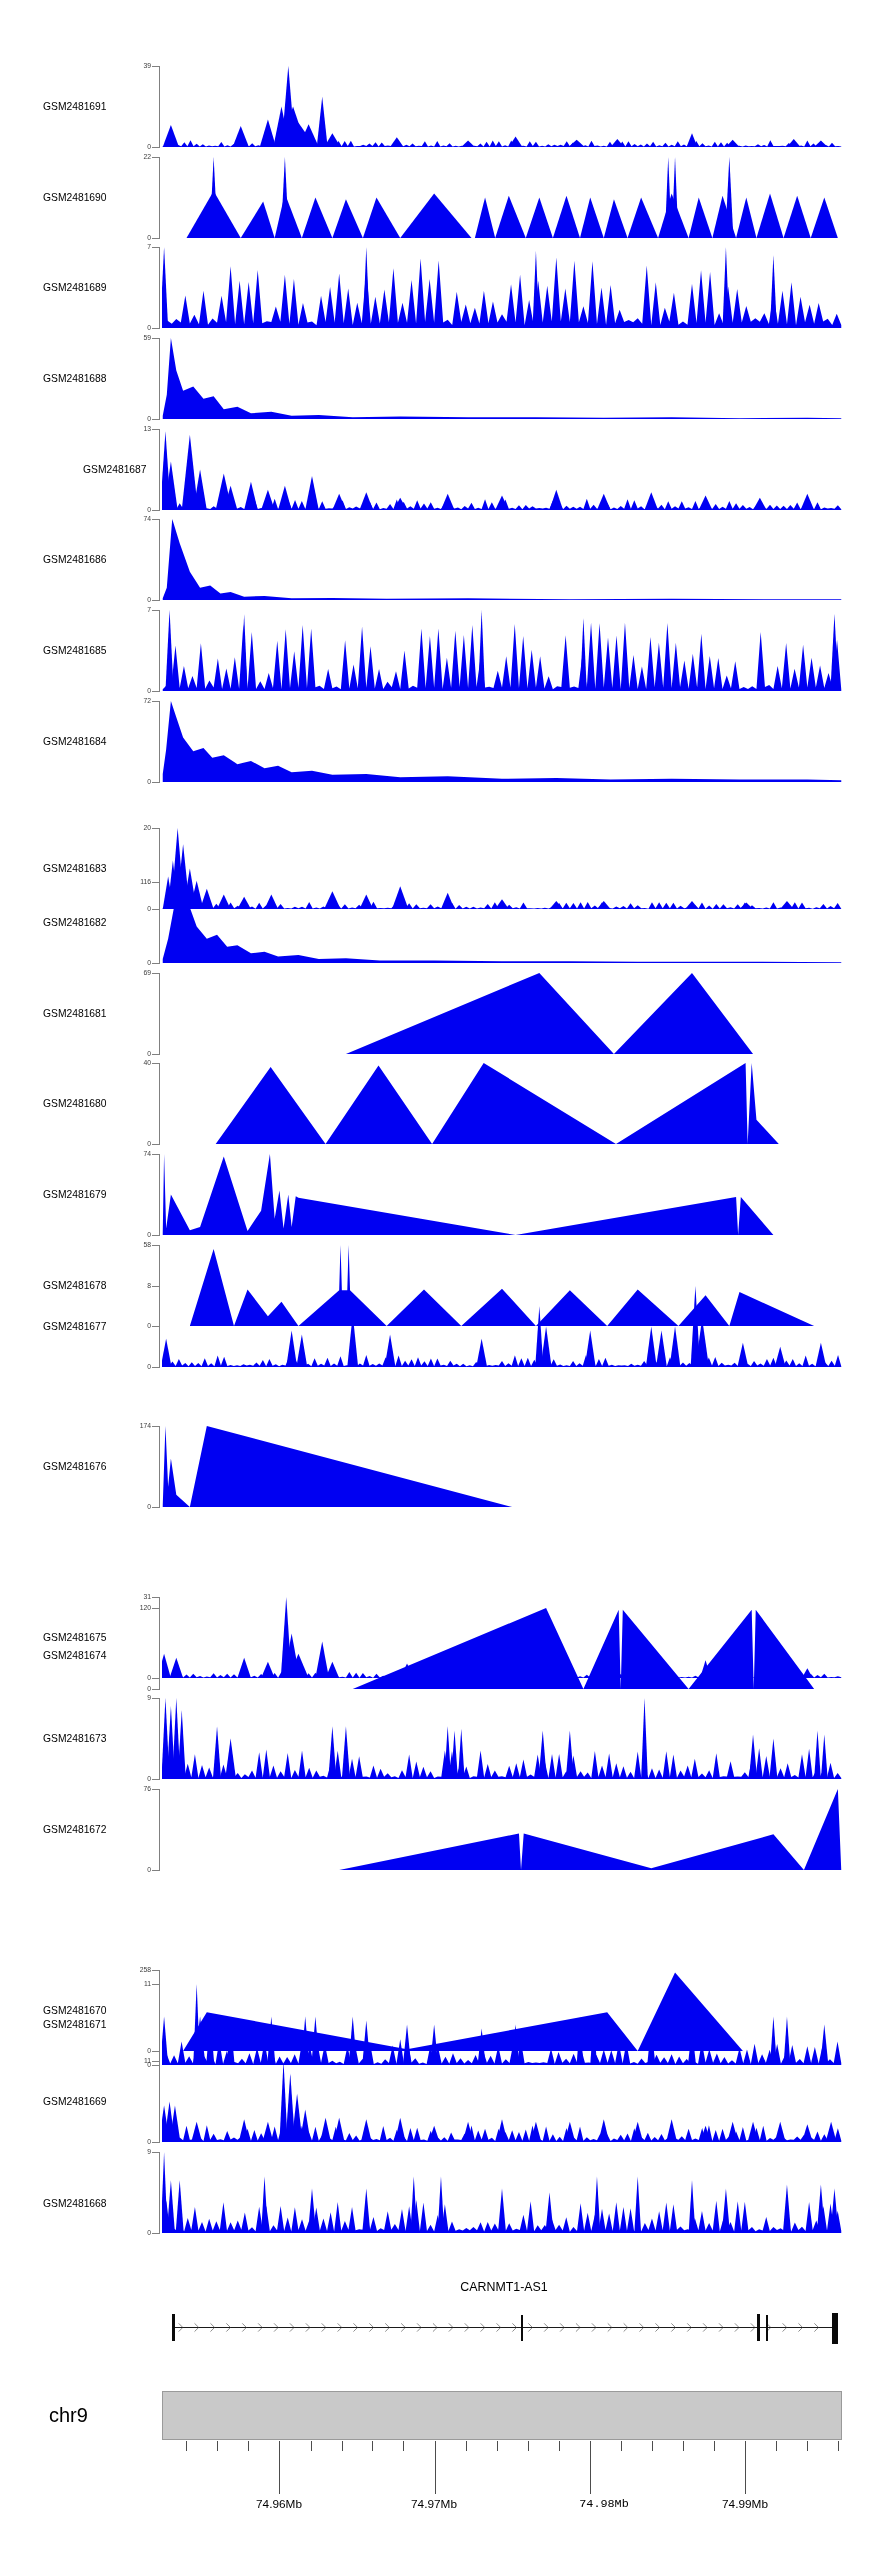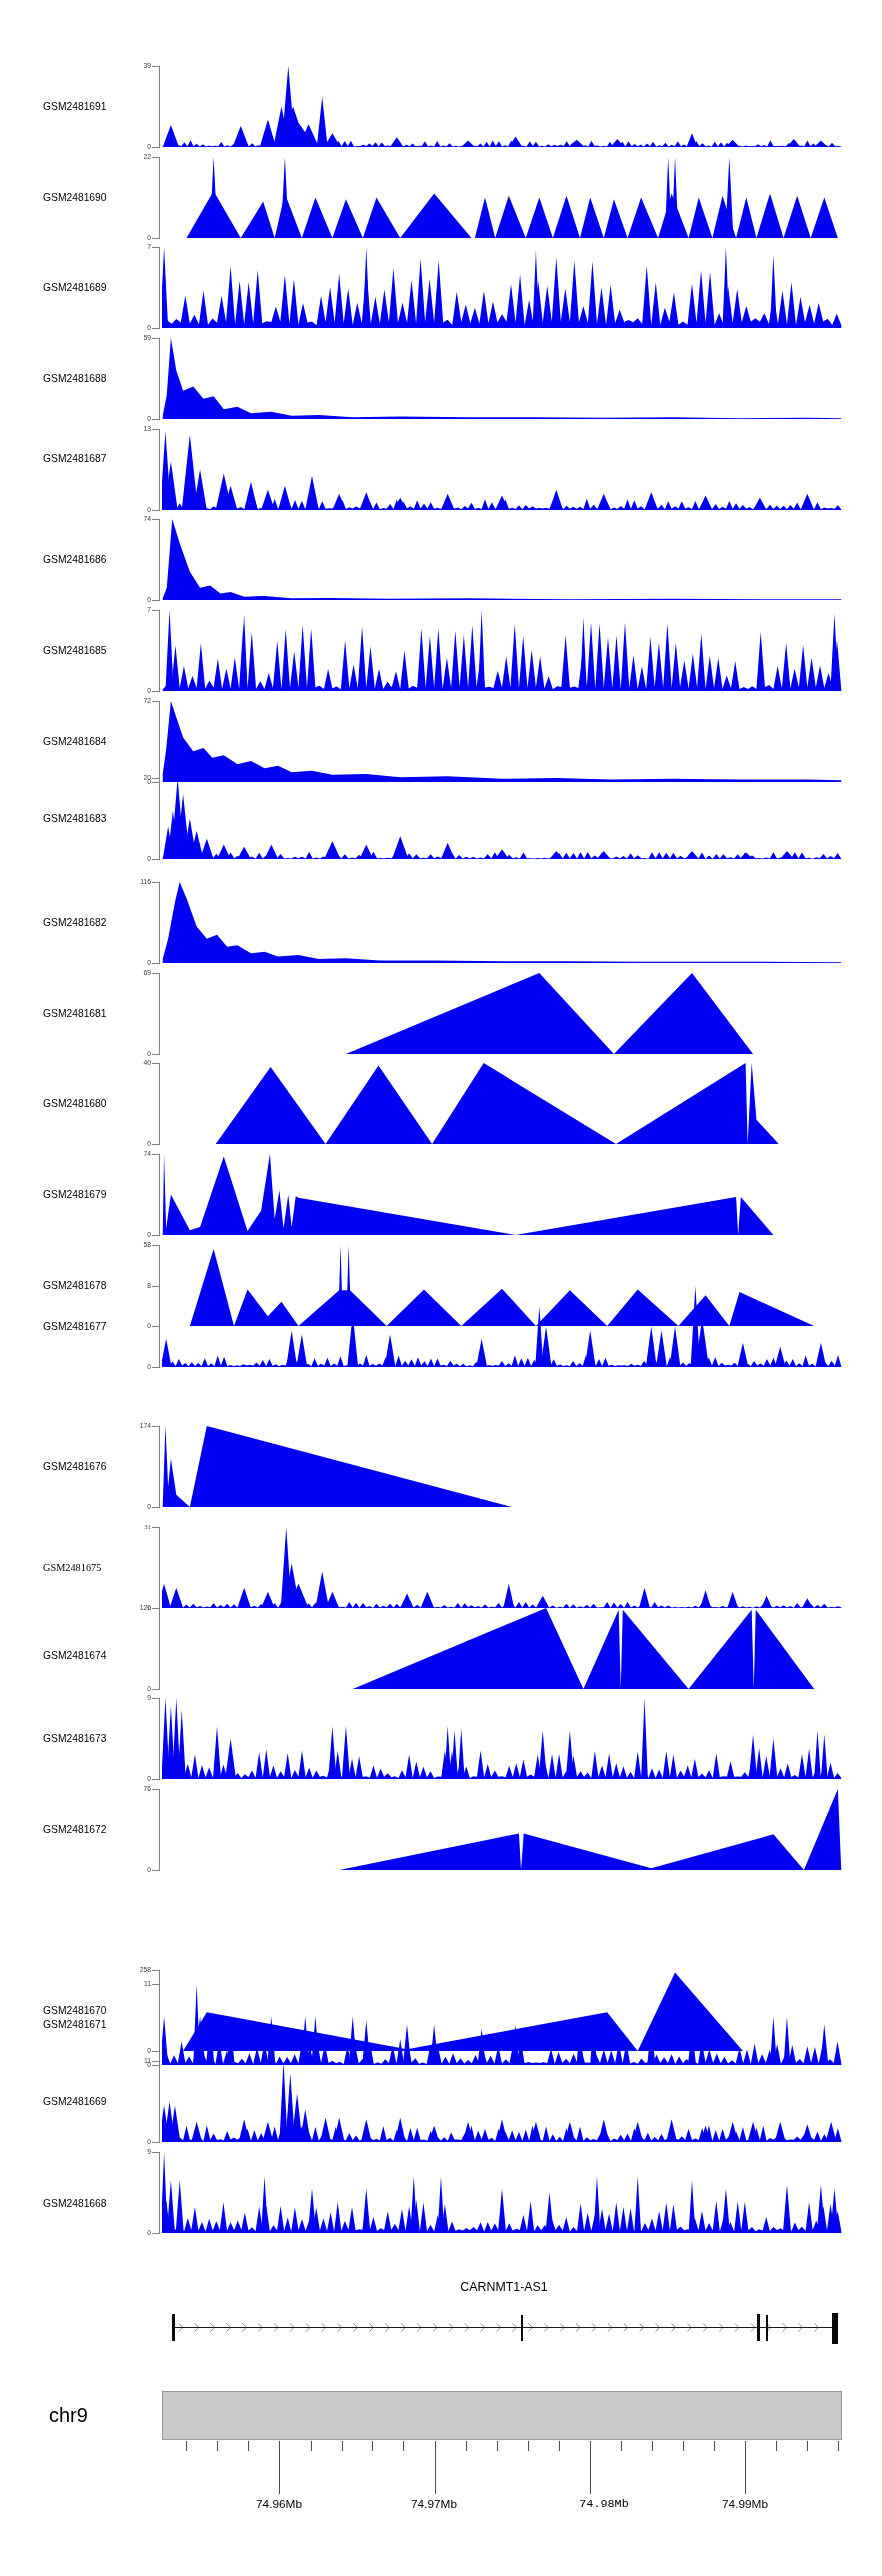--- a/index.html
+++ b/index.html
@@ -110,21 +110,21 @@
         <div class="ylab" style="left: 124px; top: -4.1px;">59</div>
         <div class="ylab" style="left: 124px; top: 77px;">0</div>
         <div class="axis-v" style="left: 159px; top: 0px; width: 1.2px; height: 81px; background: rgb(128, 128, 128);"></div>
         <div class="axis-cap" style="left: 152px; top: 0px; width: 7.6px; height: 0.9px; background: rgb(128, 128, 128);"></div>
         <div class="axis-cap" style="left: 152px; top: 81px; width: 7.6px; height: 0.9px; background: rgb(128, 128, 128);"></div>
         <svg class="cov-svg" width="680" height="81" style="left: 162px; top: 0px; position: absolute;" viewBox="0 0 1156 138">
           <polygon points="0.0,138.0 0.0,132.5 6.9,96.6 13.9,0.0 23.1,55.2 34.7,89.7 52.0,82.8 69.4,103.5 86.7,99.4 104.0,121.4 127.2,117.3 150.3,128.3 185.0,125.6 219.6,132.5 265.9,131.1 323.7,135.2 404.6,133.9 520.2,135.2 635.8,135.2 751.4,135.9 867.0,135.2 982.6,136.6 1098.2,135.9 1156.0,136.6 1156.0,138.0" fill="#0000f2"></polygon>
         </svg>
       </div>
       <div class="track-row" style="top: 429px; height: 81px;">
-        <div class="track-label" style="top: 24px;">GSM2481687</div>
+        <div class="track-label" style="top: 35px; margin-left: 40px;">GSM2481687</div>
         <div class="ylab" style="left: 124px; top: -4.1px;">13</div>
         <div class="ylab" style="left: 124px; top: 77px;">0</div>
         <div class="axis-v" style="left: 159px; top: 0px; width: 1.2px; height: 81px; background: rgb(128, 128, 128);"></div>
         <div class="axis-cap" style="left: 152px; top: 0px; width: 7.6px; height: 0.9px; background: rgb(128, 128, 128);"></div>
         <div class="axis-cap" style="left: 152px; top: 81px; width: 7.6px; height: 0.9px; background: rgb(128, 128, 128);"></div>
         <svg class="cov-svg" width="680" height="81" style="left: 162px; top: 0px; position: absolute;" viewBox="0 0 1156 138">
           <polygon points="0.0,138.0 0.0,135.8 5.8,123.2 11.6,136.5 17.3,126.1 23.1,136.8 28.9,126.6 34.7,135.7 40.5,129.0 46.2,135.4 52.0,132.6 57.8,135.6 63.6,123.9 69.4,135.8 75.1,135.2 80.9,136.1 86.7,131.6 92.5,135.4 98.3,131.7 104.0,135.6 109.8,124.2 115.6,136.5 121.4,135.1 127.2,135.6 132.9,132.9 138.7,136.4 144.5,134.0 150.3,136.1 156.1,118.9 161.8,136.5 167.6,134.5 173.4,135.5 179.2,131.3 185.0,136.2 190.7,119.0 196.5,136.4 202.3,130.2 208.1,136.5 213.9,121.3 219.6,135.7 225.4,121.1 231.2,136.0 237.0,122.6 242.8,135.8 248.5,133.8 254.3,135.8 260.1,126.9 265.9,136.4 271.7,123.1 277.4,135.9 283.2,135.2 289.0,135.4 294.8,130.9 300.6,136.3 306.3,121.2 312.1,136.5 317.9,133.4 323.7,135.5 329.5,131.9 335.2,135.2 341.0,135.2 346.8,136.3 352.6,123.5 358.4,136.4 364.1,125.4 369.9,136.8 375.7,134.5 381.5,135.7 387.3,127.8 393.0,136.5 398.8,120.1 404.6,136.8 410.4,124.0 416.2,135.3 421.9,131.8 427.7,136.0 433.5,121.6 439.3,135.5 445.1,126.9 450.8,135.3 456.6,124.6 462.4,136.0 468.2,134.2 474.0,136.4 479.7,127.8 485.5,136.6 491.3,132.3 497.1,135.6 502.9,133.8 508.6,136.8 514.4,131.1 520.2,135.6 526.0,125.7 531.8,136.2 537.5,134.3 543.3,136.4 549.1,119.6 554.9,136.4 560.7,124.6 566.4,135.7 572.2,134.3 578.0,135.6 583.8,120.1 589.6,135.9 595.3,134.2 601.1,136.3 606.9,129.9 612.7,136.8 618.5,129.6 624.2,135.4 630.0,131.4 635.8,135.6 641.6,134.8 647.4,135.5 653.1,134.3 658.9,136.0 664.7,122.2 670.5,136.5 676.3,126.6 682.0,136.7 687.8,130.6 693.6,135.8 699.4,132.3 705.2,135.8 710.9,132.5 716.7,136.5 722.5,119.0 728.3,135.8 734.1,129.1 739.8,135.7 745.6,135.0 751.4,135.9 757.2,125.5 763.0,136.9 768.7,133.8 774.5,136.3 780.3,131.0 786.1,135.8 791.9,119.7 797.6,135.9 803.4,121.4 809.2,135.6 815.0,131.8 820.8,136.8 826.5,133.4 832.3,136.8 838.1,132.6 843.9,135.4 849.7,129.1 855.4,136.8 861.2,123.2 867.0,135.9 872.8,131.8 878.6,135.4 884.3,123.2 890.1,135.3 895.9,133.3 901.7,136.4 907.5,122.6 913.2,136.4 919.0,131.7 924.8,135.6 930.6,135.2 936.4,135.8 942.1,127.7 947.9,136.4 953.7,132.4 959.5,135.8 965.3,122.5 971.0,136.0 976.8,126.4 982.6,135.8 988.4,129.5 994.2,136.0 999.9,133.0 1005.7,136.7 1011.5,130.4 1017.3,136.1 1023.1,134.7 1028.8,135.9 1034.6,129.1 1040.4,136.1 1046.2,130.2 1052.0,136.1 1057.7,130.7 1063.5,136.5 1069.3,129.4 1075.1,136.0 1080.9,125.4 1086.6,136.3 1092.4,132.4 1098.2,135.6 1104.0,134.7 1109.8,136.3 1115.5,124.8 1121.3,136.7 1127.1,133.9 1132.9,135.3 1138.7,134.5 1144.4,136.0 1150.2,130.1 1156.0,136.7 1156.0,138.0" fill="#0000f2"></polygon>
           <polygon points="-4.6,138.0 4.6,4.1 13.9,138.0" fill="#0000f2"></polygon>
           <polygon points="2.3,138.0 13.9,55.2 25.4,138.0" fill="#0000f2"></polygon>
           <polygon points="32.4,138.0 46.2,9.7 60.1,138.0" fill="#0000f2"></polygon>
@@ -179,21 +179,21 @@
         <div class="track-label" style="top: 35px;">GSM2481684</div>
         <div class="ylab" style="left: 124px; top: -4.1px;">72</div>
         <div class="ylab" style="left: 124px; top: 77px;">0</div>
         <div class="axis-v" style="left: 159px; top: 0px; width: 1.2px; height: 81px; background: rgb(128, 128, 128);"></div>
         <div class="axis-cap" style="left: 152px; top: 0px; width: 7.6px; height: 0.9px; background: rgb(128, 128, 128);"></div>
         <div class="axis-cap" style="left: 152px; top: 81px; width: 7.6px; height: 0.9px; background: rgb(128, 128, 128);"></div>
         <svg class="cov-svg" width="680" height="81" style="left: 162px; top: 0px; position: absolute;" viewBox="0 0 1156 138">
           <polygon points="0.0,138.0 0.0,124.2 5.8,82.8 13.9,0.0 23.1,27.6 34.7,62.1 52.0,85.6 69.4,80.0 84.4,96.6 104.0,92.5 127.2,107.6 150.3,102.1 173.4,114.5 196.5,110.4 219.6,121.4 254.3,118.7 289.0,125.6 346.8,124.2 404.6,129.7 485.5,128.3 578.0,132.5 670.5,131.1 763.0,133.9 867.0,132.5 982.6,133.9 1098.2,133.9 1156.0,135.2 1156.0,138.0" fill="#0000f2"></polygon>
         </svg>
       </div>
-      <div class="track-row" style="top: 778px; height: 81px;">
+      <div class="track-row" style="top: 828px; height: 81px;">
         <div class="track-label" style="top: 35px;">GSM2481683</div>
         <div class="ylab" style="left: 124px; top: -4.1px;">20</div>
         <div class="ylab" style="left: 124px; top: 77px;">0</div>
         <div class="axis-v" style="left: 159px; top: 0px; width: 1.2px; height: 81px; background: rgb(128, 128, 128);"></div>
         <div class="axis-cap" style="left: 152px; top: 0px; width: 7.6px; height: 0.9px; background: rgb(128, 128, 128);"></div>
         <div class="axis-cap" style="left: 152px; top: 81px; width: 7.6px; height: 0.9px; background: rgb(128, 128, 128);"></div>
         <svg class="cov-svg" width="680" height="81" style="left: 162px; top: 0px; position: absolute;" viewBox="0 0 1156 138">
           <polygon points="0.0,138.0 0.0,137.3 6.1,127.6 12.2,137.3 18.3,128.0 24.3,136.8 30.4,129.7 36.5,137.2 42.6,126.7 48.7,137.3 54.8,130.4 60.8,136.9 66.9,130.9 73.0,137.2 79.1,126.4 85.2,137.2 91.3,129.2 97.3,136.9 103.4,133.5 109.5,137.0 115.6,127.0 121.7,136.7 127.8,132.5 133.9,136.7 139.9,135.2 146.0,136.9 152.1,133.8 158.2,137.4 164.3,127.3 170.4,137.3 176.4,131.7 182.5,137.0 188.6,136.2 194.7,136.8 200.8,129.5 206.9,137.3 212.9,136.2 219.0,137.0 225.1,134.1 231.2,136.9 237.3,134.2 243.4,137.0 249.5,126.2 255.5,137.0 261.6,135.5 267.7,137.0 273.8,133.9 279.9,137.0 286.0,128.3 292.0,137.0 298.1,130.6 304.2,137.0 310.3,130.1 316.4,137.0 322.5,135.3 328.5,136.7 334.6,130.8 340.7,136.9 346.8,131.4 352.9,136.9 359.0,125.8 365.1,136.7 371.1,136.5 377.2,136.8 383.3,136.0 389.4,136.9 395.5,130.3 401.6,136.6 407.6,129.1 413.7,136.7 419.8,128.3 425.9,137.3 432.0,129.7 438.1,136.7 444.1,135.8 450.2,136.7 456.3,129.7 462.4,136.8 468.5,133.7 474.6,136.8 480.7,133.9 486.7,136.9 492.8,127.5 498.9,137.4 505.0,131.0 511.1,137.0 517.2,134.0 523.2,137.0 529.3,134.3 535.4,137.0 541.5,135.3 547.6,136.8 553.7,129.6 559.7,137.0 565.8,126.4 571.9,136.8 578.0,136.5 584.1,137.3 590.2,130.8 596.3,136.9 602.3,135.2 608.4,137.2 614.5,127.0 620.6,136.9 626.7,136.6 632.8,137.1 638.8,136.1 644.9,137.3 651.0,135.9 657.1,137.3 663.2,135.2 669.3,137.2 675.3,127.9 681.4,137.3 687.5,127.5 693.6,136.9 699.7,127.8 705.8,137.1 711.9,126.3 717.9,137.0 724.0,126.2 730.1,136.8 736.2,132.2 742.3,137.2 748.4,126.7 754.4,136.7 760.5,136.1 766.6,137.2 772.7,133.7 778.8,136.7 784.9,132.7 790.9,137.1 797.0,128.0 803.1,136.8 809.2,131.4 815.3,136.8 821.4,136.2 827.5,137.4 833.5,126.4 839.6,136.7 845.7,126.7 851.8,136.8 857.9,127.2 864.0,136.8 870.0,127.4 876.1,137.2 882.2,132.4 888.3,136.8 894.4,135.5 900.5,137.1 906.5,131.3 912.6,137.0 918.7,127.1 924.8,137.4 930.9,131.9 937.0,137.4 943.1,129.3 949.1,137.1 955.2,130.0 961.3,136.9 967.4,135.2 973.5,137.2 979.6,130.0 985.6,137.2 991.7,127.0 997.8,137.4 1003.9,131.4 1010.0,136.9 1016.1,136.5 1022.1,137.3 1028.2,135.4 1034.3,137.0 1040.4,126.5 1046.5,137.1 1052.6,135.3 1058.7,137.1 1064.7,134.7 1070.8,136.8 1076.9,126.3 1083.0,137.1 1089.1,126.8 1095.2,136.9 1101.2,135.8 1107.3,137.4 1113.4,135.1 1119.5,136.9 1125.6,129.5 1131.7,137.0 1137.7,133.0 1143.8,136.9 1149.9,127.9 1156.0,137.4 1156.0,138.0" fill="#0000f2"></polygon>
           <polygon points="0.0,138.0 9.2,82.8 18.5,138.0" fill="#0000f2"></polygon>
           <polygon points="8.1,138.0 17.3,55.2 26.6,138.0" fill="#0000f2"></polygon>
@@ -304,21 +304,21 @@
         <div class="track-label" style="top: 35px;">GSM2481676</div>
         <div class="ylab" style="left: 124px; top: -4.1px;">174</div>
         <div class="ylab" style="left: 124px; top: 77px;">0</div>
         <div class="axis-v" style="left: 159px; top: 0px; width: 1.2px; height: 81px; background: rgb(128, 128, 128);"></div>
         <div class="axis-cap" style="left: 152px; top: 0px; width: 7.6px; height: 0.9px; background: rgb(128, 128, 128);"></div>
         <div class="axis-cap" style="left: 152px; top: 81px; width: 7.6px; height: 0.9px; background: rgb(128, 128, 128);"></div>
         <svg class="cov-svg" width="680" height="81" style="left: 162px; top: 0px; position: absolute;" viewBox="0 0 1156 138">
           <polygon points="0.0,138.0 0.0,135.2 4.6,0.0 9.2,103.5 13.9,55.2 23.1,117.3 46.2,138.0 75.1,0.0 595.3,138.0 1156.0,138.0 1156.0,138.0" fill="#0000f2"></polygon>
         </svg>
       </div>
-      <div class="track-row" style="top: 1527px; height: 81px; font-family: Liberation Serif, serif;">
+      <div class="track-row" style="top: 1597px; height: 81px;">
         <div class="track-label" style="top: 35px;">GSM2481675</div>
         <div class="ylab" style="left: 124px; top: -4.1px;">31</div>
         <div class="ylab" style="left: 124px; top: 77px;">0</div>
         <div class="axis-v" style="left: 159px; top: 0px; width: 1.2px; height: 81px; background: rgb(128, 128, 128);"></div>
         <div class="axis-cap" style="left: 152px; top: 0px; width: 7.6px; height: 0.9px; background: rgb(128, 128, 128);"></div>
         <div class="axis-cap" style="left: 152px; top: 81px; width: 7.6px; height: 0.9px; background: rgb(128, 128, 128);"></div>
         <svg class="cov-svg" width="680" height="81" style="left: 162px; top: 0px; position: absolute;" viewBox="0 0 1156 138">
           <polygon points="0.0,138.0 0.0,136.9 5.8,135.4 11.6,137.0 17.3,135.6 23.1,137.4 28.9,129.8 34.7,137.2 40.5,132.1 46.2,137.2 52.0,130.6 57.8,136.8 63.6,134.4 69.4,137.3 75.1,135.3 80.9,136.9 86.7,130.0 92.5,137.2 98.3,132.7 104.0,136.9 109.8,130.8 115.6,137.0 121.4,131.4 127.2,137.0 132.9,133.5 138.7,137.4 144.5,136.3 150.3,136.7 156.1,134.3 161.8,137.1 167.6,131.1 173.4,136.9 179.2,136.4 185.0,137.3 190.7,129.3 196.5,137.4 202.3,127.5 208.1,137.2 213.9,136.0 219.6,136.9 225.4,135.4 231.2,137.1 237.0,130.1 242.8,137.4 248.5,129.7 254.3,137.2 260.1,129.2 265.9,136.7 271.7,134.0 277.4,137.3 283.2,135.1 289.0,136.8 294.8,131.9 300.6,136.9 306.3,135.9 312.1,137.1 317.9,127.9 323.7,137.0 329.5,128.9 335.2,137.4 341.0,129.6 346.8,136.7 352.6,134.7 358.4,137.4 364.1,130.6 369.9,137.3 375.7,134.1 381.5,136.8 387.3,130.9 393.0,137.0 398.8,130.8 404.6,136.8 410.4,130.0 416.2,137.1 421.9,136.3 427.7,136.9 433.5,132.4 439.3,136.9 445.1,136.5 450.8,136.7 456.6,136.4 462.4,137.0 468.2,136.0 474.0,137.2 479.7,132.8 485.5,137.0 491.3,135.8 497.1,137.1 502.9,129.4 508.6,137.4 514.4,129.7 520.2,136.7 526.0,133.5 531.8,136.7 537.5,134.4 543.3,137.2 549.1,132.0 554.9,137.2 560.7,136.0 566.4,136.9 572.2,129.4 578.0,137.1 583.8,132.2 589.6,137.0 595.3,131.3 601.1,137.2 606.9,127.8 612.7,137.1 618.5,127.8 624.2,137.0 630.0,132.0 635.8,136.9 641.6,134.6 647.4,136.8 653.1,133.6 658.9,137.1 664.7,133.6 670.5,137.4 676.3,135.9 682.0,137.2 687.8,130.7 693.6,137.4 699.4,131.6 705.2,137.4 710.9,135.1 716.7,137.3 722.5,132.3 728.3,137.0 734.1,130.7 739.8,137.3 745.6,136.6 751.4,136.9 757.2,127.9 763.0,137.4 768.7,128.8 774.5,137.0 780.3,131.1 786.1,137.4 791.9,127.9 797.6,137.3 803.4,133.9 809.2,137.0 815.0,133.4 820.8,137.0 826.5,136.0 832.3,136.6 838.1,127.9 843.9,136.9 849.7,133.9 855.4,137.2 861.2,133.6 867.0,137.1 872.8,136.5 878.6,137.0 884.3,136.5 890.1,137.3 895.9,135.9 901.7,137.0 907.5,134.3 913.2,137.0 919.0,129.1 924.8,136.7 930.6,132.0 936.4,136.7 942.1,136.3 947.9,137.0 953.7,134.5 959.5,136.7 965.3,136.2 971.0,136.9 976.8,132.5 982.6,137.2 988.4,135.1 994.2,137.1 999.9,136.0 1005.7,137.4 1011.5,135.2 1017.3,137.3 1023.1,131.6 1028.8,136.7 1034.6,134.9 1040.4,137.3 1046.2,134.1 1052.0,136.6 1057.7,133.2 1063.5,137.3 1069.3,134.5 1075.1,137.4 1080.9,129.5 1086.6,136.7 1092.4,135.9 1098.2,137.4 1104.0,130.8 1109.8,137.0 1115.5,132.9 1121.3,136.8 1127.1,130.7 1132.9,137.3 1138.7,136.2 1144.4,136.7 1150.2,134.9 1156.0,136.6 1156.0,138.0" fill="#0000f2"></polygon>
           <polygon points="-9.2,138.0 2.3,96.6 13.9,138.0" fill="#0000f2"></polygon>
           <polygon points="11.6,138.0 23.1,103.5 34.7,138.0" fill="#0000f2"></polygon>

